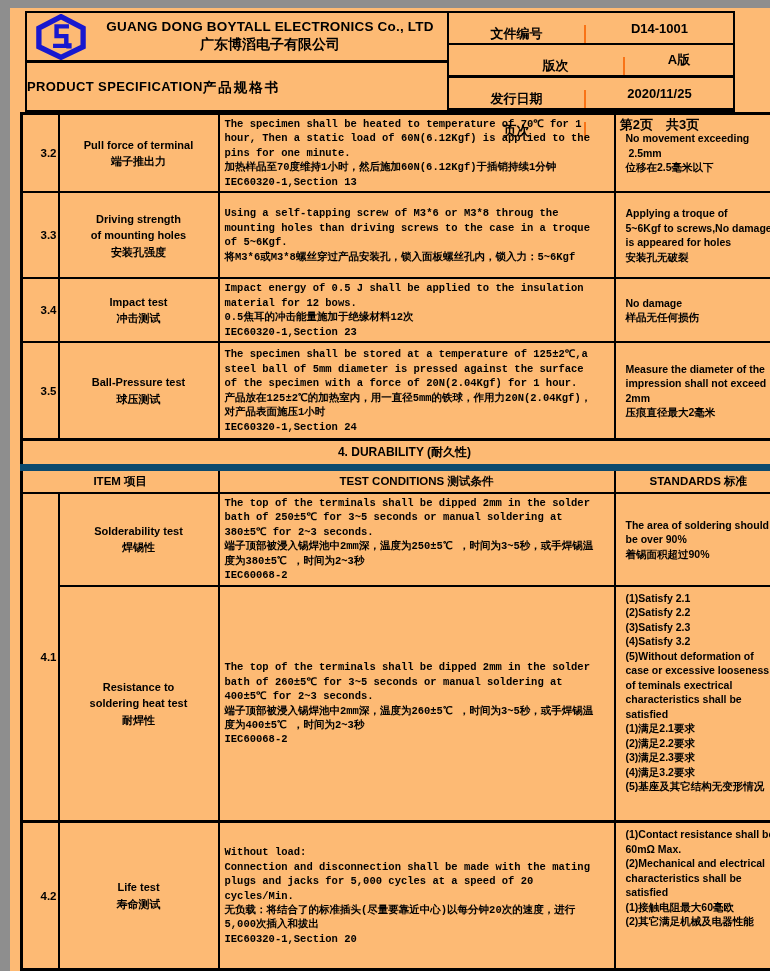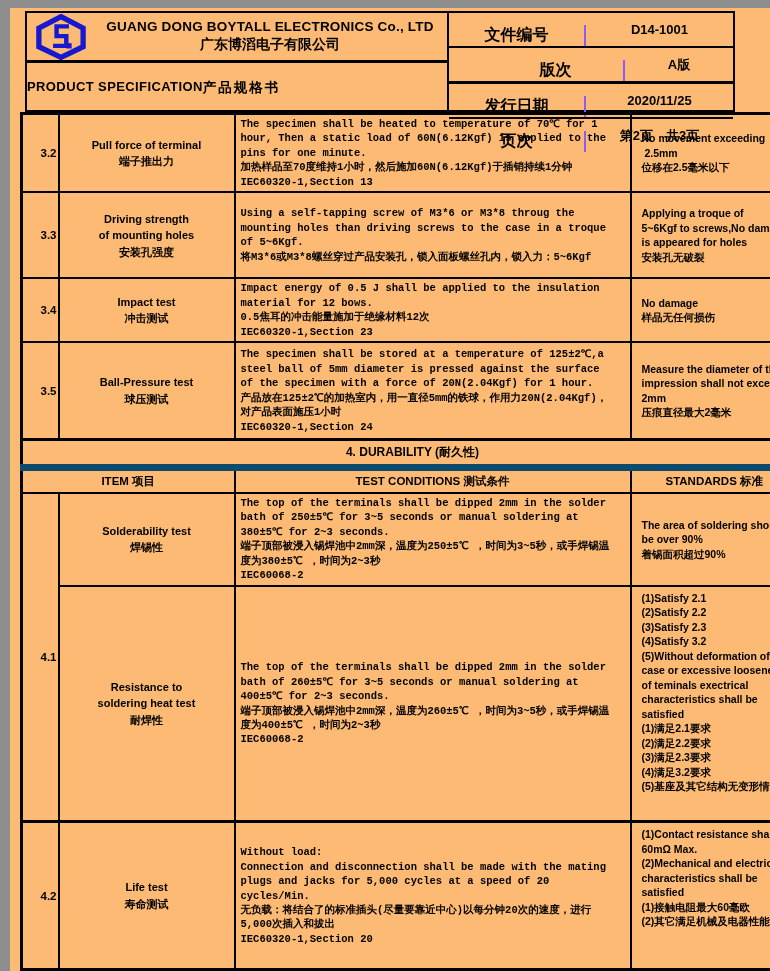--- a/index.html
+++ b/index.html
@@ -35,43 +35,43 @@
   .title-cn{font-size:13.5px;margin-top:2px;letter-spacing:2px;}
   .header-right{
     flex:1;border-left:2px solid #000;display:flex;flex-direction:column;box-sizing:border-box;
   }
   .info-row{
     flex:1;display:flex;box-sizing:border-box;border-bottom:2px solid #000;
   }
   .info-row:nth-child(2){border-bottom:3px solid #000;padding-left:39px;}
   .info-row:last-child{border-bottom:none;}
   .info-label{
-    width:137px;box-sizing:border-box;border-right:2px solid #8b5cf6;
+    width:137px;box-sizing:border-box;border-right:2px solid #f97316;
     display:flex;align-items:center;justify-content:center;
-    font-size:16px;font-weight:700;margin-top:12px;
+    font-size:13px;font-weight:700;margin-top:12px;
   }
   .info-value{
     flex:1;display:flex;align-items:center;justify-content:center;
     font-size:13px;font-weight:700;
   }
   
   table.spec{
     position:absolute;left:10px;top:104px;width:729px;
     border-collapse:collapse;table-layout:fixed;
     border:3px solid #000;
   }
   table.spec td{
     border:2px solid #000;font-weight:700;box-sizing:border-box;
     overflow:hidden;
   }
   td.num{
     width:37px;text-align:right;vertical-align:middle;font-size:11.5px;
   }
   td.item{
-    width:176px;text-align:center;vertical-align:middle;
+    width:160px;text-align:center;vertical-align:middle;
     font-size:11px;line-height:1.5;white-space:pre-line;padding:0 2px;
   }
   td.cond{
     width:396px;text-align:left;vertical-align:middle;
     font-size:10.5px;line-height:1.38;white-space:pre-line;
     padding:2px 20px 2px 5px;
     font-family:Liberation Mono, monospace;
   }
   td.std{
     width:168px;text-align:left;vertical-align:middle;

